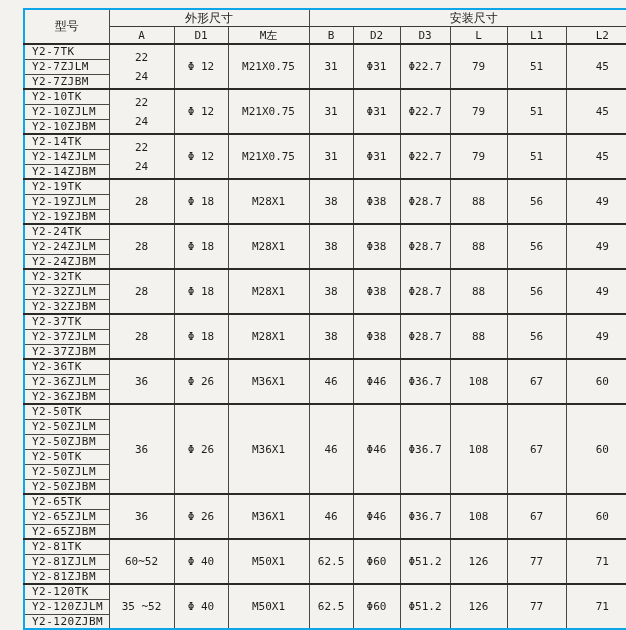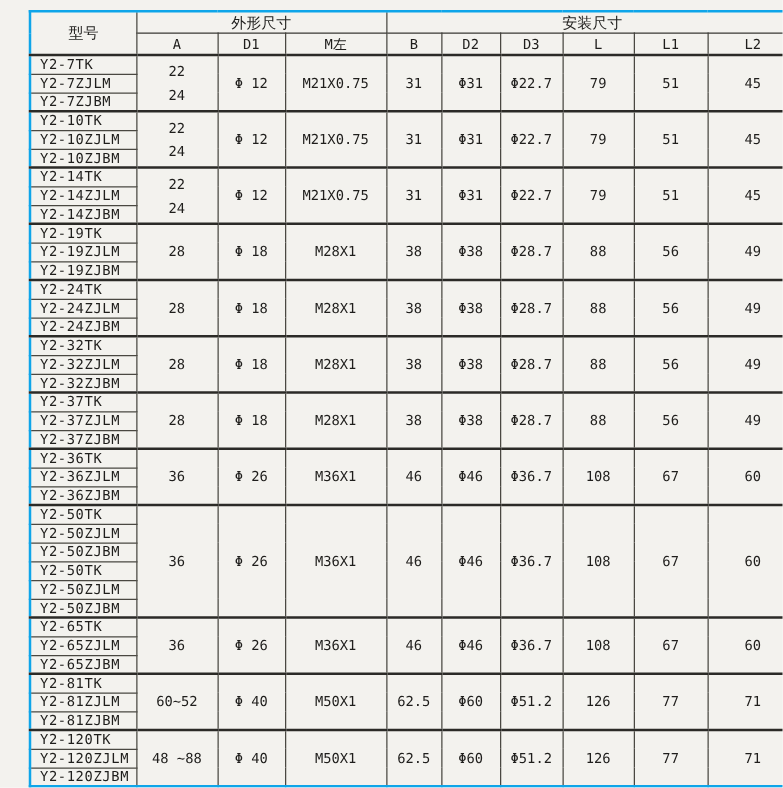--- a/index.html
+++ b/index.html
@@ -342,21 +342,21 @@
   <tr class="body-row">
           <td class="mdl">Y2-81ZJLM</td>
         </tr>
   <tr class="body-row">
           <td class="mdl">Y2-81ZJBM</td>
         </tr>
 
   <tr class="body-row gs">
     <td class="mdl">Y2-120TK</td>
     <td class="val" rowspan="3">
-            <div>48 ~88</div>
+            <div>35 ~52</div>
             <div></div>
           </td>
     <td class="val" rowspan="3">Φ 40</td>
     <td class="val" rowspan="3">M50X1</td>
     <td class="val" rowspan="3">62.5</td>
     <td class="val" rowspan="3">Φ60</td>
     <td class="val" rowspan="3">Φ51.2</td>
     <td class="val" rowspan="3">126</td>
     <td class="val" rowspan="3">77</td>
     <td class="val" rowspan="3">71</td>

